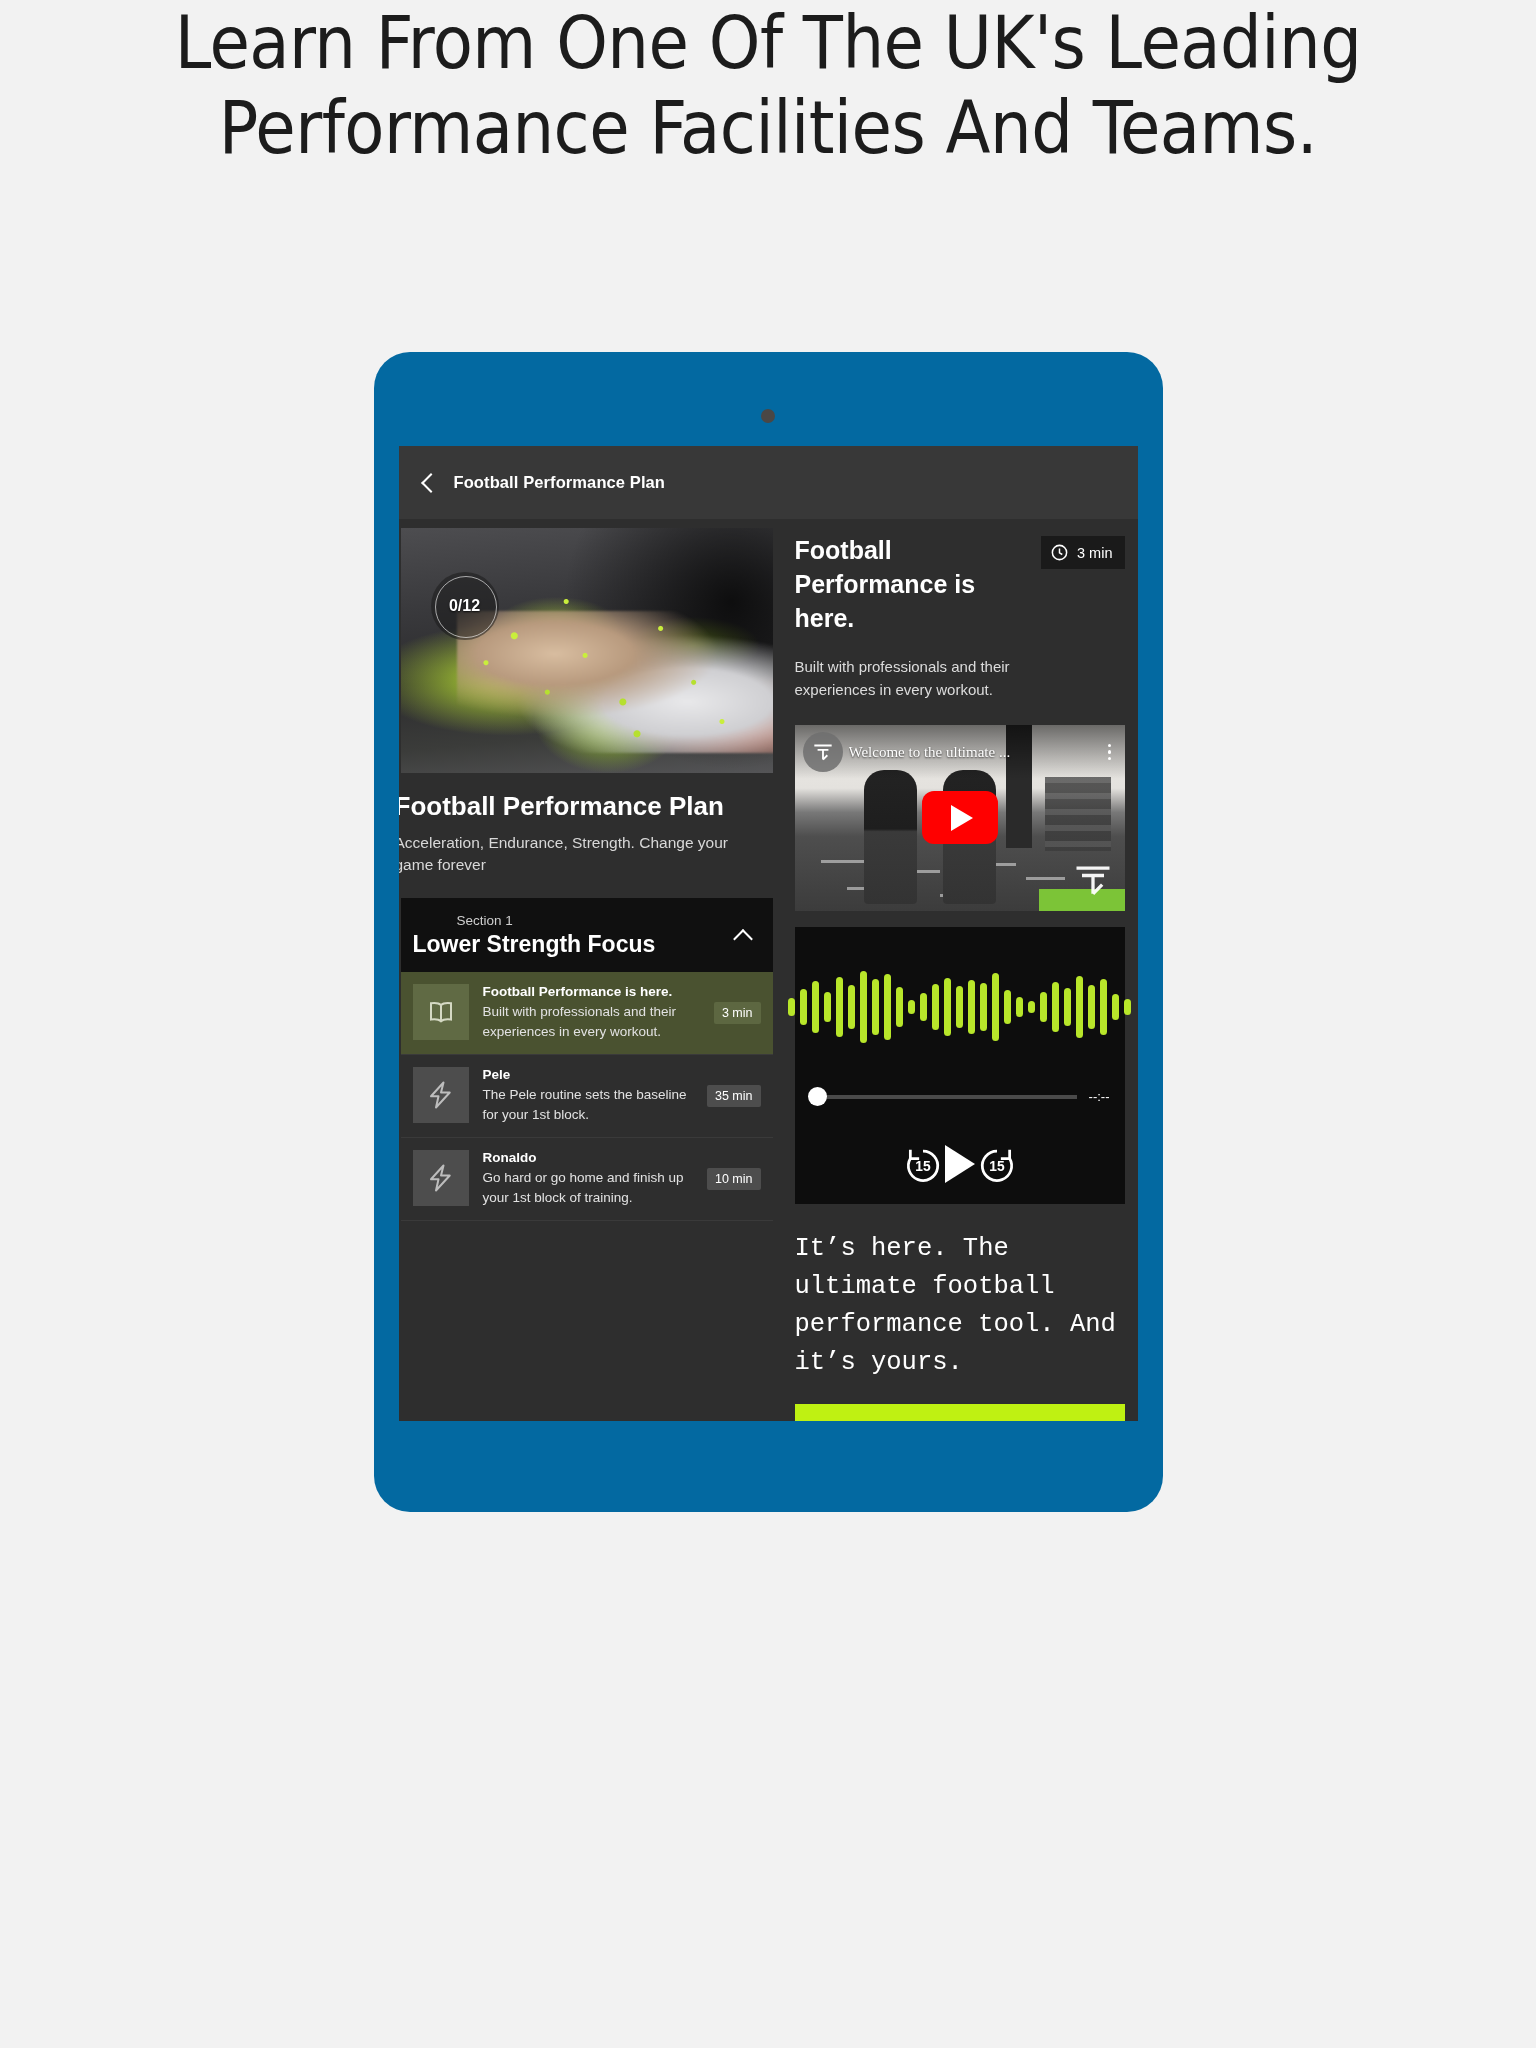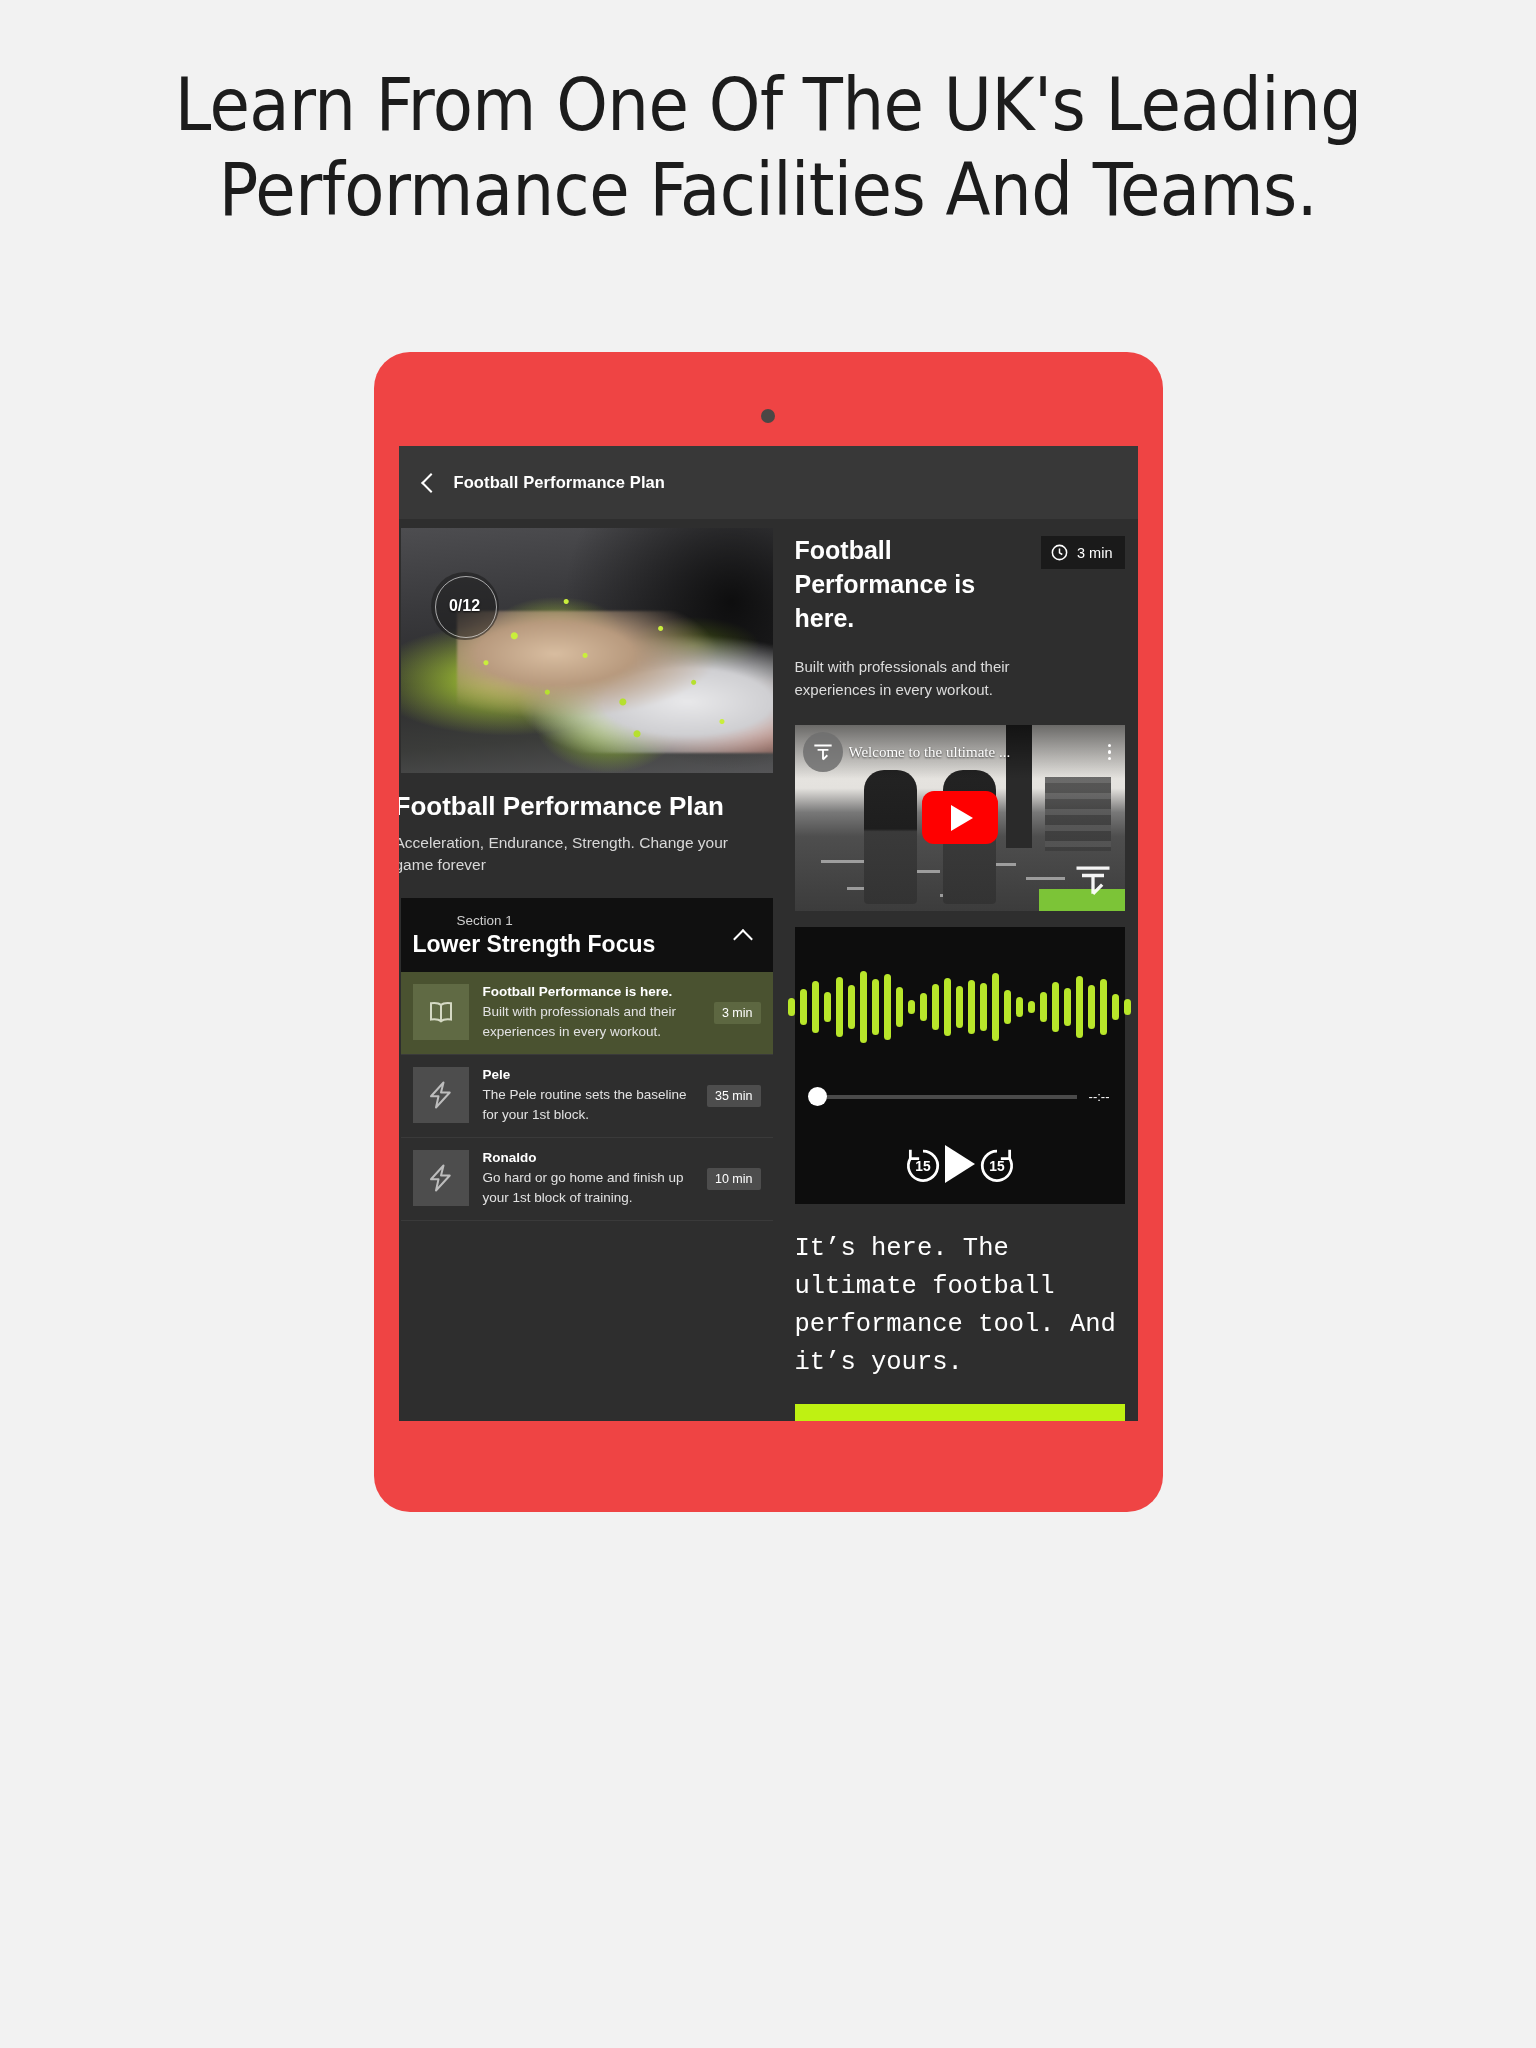--- a/index.html
+++ b/index.html
@@ -7,37 +7,36 @@
     width: 1536px; height: 2048px;
     background: #f2f2f2;
     font-family: "Liberation Sans", sans-serif;
     overflow: hidden;
   }
 
   
   .headline {
     width: 1200px;
     margin: 0 auto;
-    padding-top: 62px;
     text-align: center;
     font-family: "DejaVu Sans Condensed", "Liberation Sans Narrow", "Liberation Sans", sans-serif;
     font-size: 73px;
     line-height: 85px;
     font-weight: 400;
     color: #1c1c1c;
     letter-spacing: -0.5px;
   }
 
   
   .tablet-wrap { position: absolute; left: 0; top: 352px; width: 1536px; }
   .tablet {
     position: relative;
     width: 789px; height: 1160px;
     margin: 0 auto;
-    background: #ef4444;
+    background: #0369a1;
     border-radius: 36px;
   }
   .camera-dot {
     position: absolute; left: 50%; top: 57px;
     width: 14px; height: 14px; margin-left: -7px;
     background: #4a4745; border-radius: 50%;
   }
 
   
   .screen {

